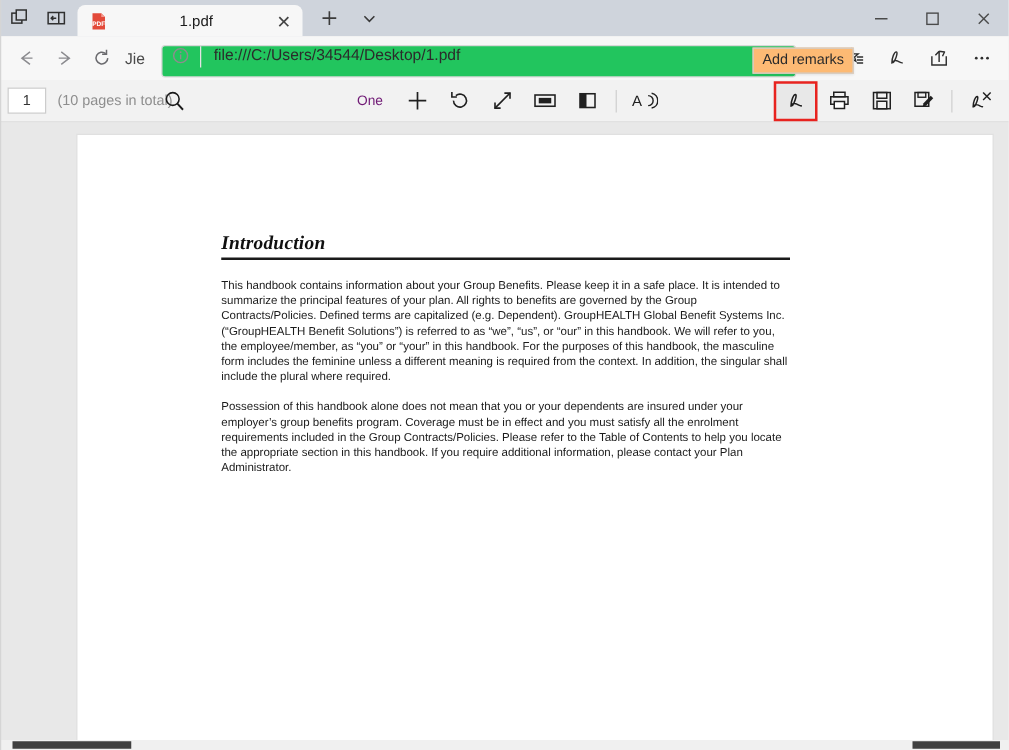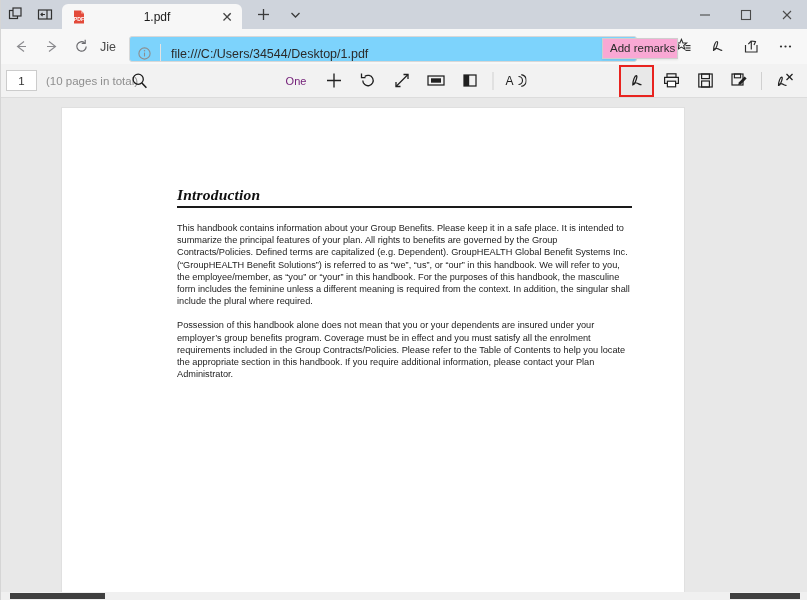--- a/index.html
+++ b/index.html
@@ -69,45 +69,45 @@
   }
   .navbtn {
     width: 30px; height: 30px; display: flex; align-items:center; justify-content:center;
     color: #8b8b8f;
   }
   .home-label {
     font-size: 12.5px; color: #4a4a4a; padding: 0 11px 0 4px;
   }
   .omnibox {
     flex: 1 1 auto; height: 26px;
-    background: #7dd3fc;
+    background: #22c55e;
     border: 1px solid #d8d8d8;
     border-radius: 3px;
-    display: flex; align-items: flex-end;
+    display: flex; align-items: flex-start;
     margin: 5px 6px 0 2px;
     max-width: 508px;
   }
   .omni-info {
     width: 30px; display: flex; align-items:center; justify-content:center;
     color:#8d8d8d;
   }
   .omni-sep { width:1px; height:17px; background:#e3e3e3; }
   .omni-url {
     flex: 1 1 auto; font-size: 12.5px; color: #2b2b2b;
     padding-left: 10px; white-space: nowrap; overflow: hidden;
   }
   .nav-right { display:flex; align-items:center; margin-left:auto; gap:2px; }
   .nav-right .navbtn { color:#2e2e2e; width:32px; }
 
   
   .tooltip {
     position: absolute; left: 602px; top: 38px;
-    background: #f9a8d4;
+    background: #fdba74;
     border: 1px solid #cfcfcf;
-    padding: 3px 2px 4px 7px;
+    padding: 3px 7px 4px 7px;
     font-size: 11.5px; color: #2b2b2b;
     white-space: nowrap;
     z-index: 40;
     box-shadow: 0 1px 2px rgba(0,0,0,0.08);
   }
 
   
   .pdfbar {
     position: absolute; left: 0; top: 64px; width: 807px; height: 34px;
     background: #f2f2f2;
@@ -151,21 +151,21 @@
   }
 
   
   .viewer {
     position: absolute; left: 0; top: 98px; width: 807px; height: 494px;
     background: #e8e8e8;
     overflow: hidden;
   }
   .page {
     position: absolute; left: 62px; top: 10px;
-    width: 622px; height: 492px;
+    width: 732px; height: 492px;
     background: #ffffff;
     box-shadow: 0 0 0 1px #e0e0e0;
   }
   .doc-inner {
     position: absolute; left: 115px; top: 78px; width: 455px;
   }
   .doc-h1 {
     font-family: "Liberation Serif", serif;
     font-style: italic; font-weight: bold;
     font-size: 15.5px; color: #101010;

